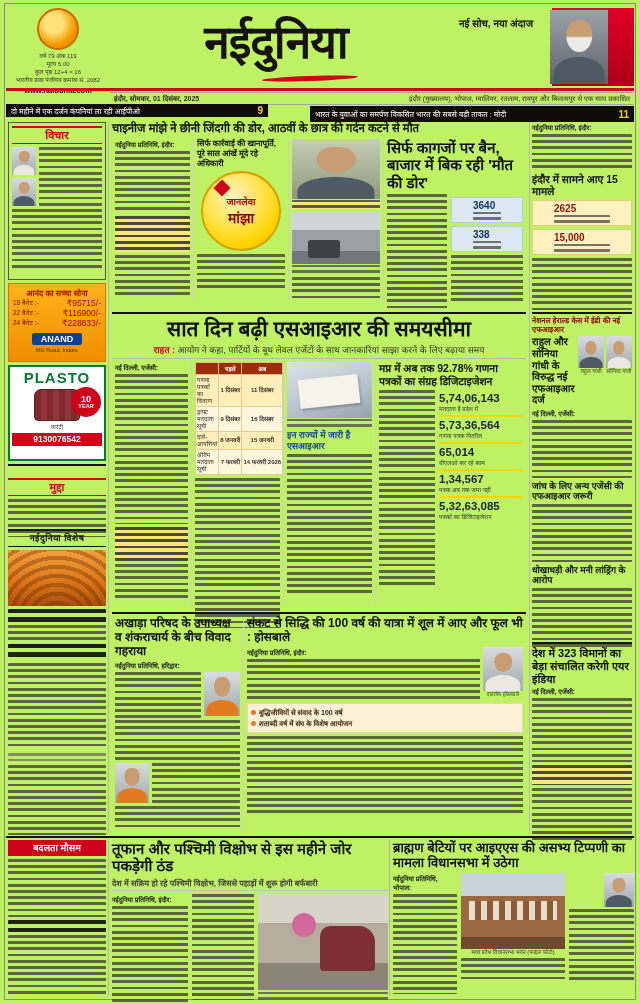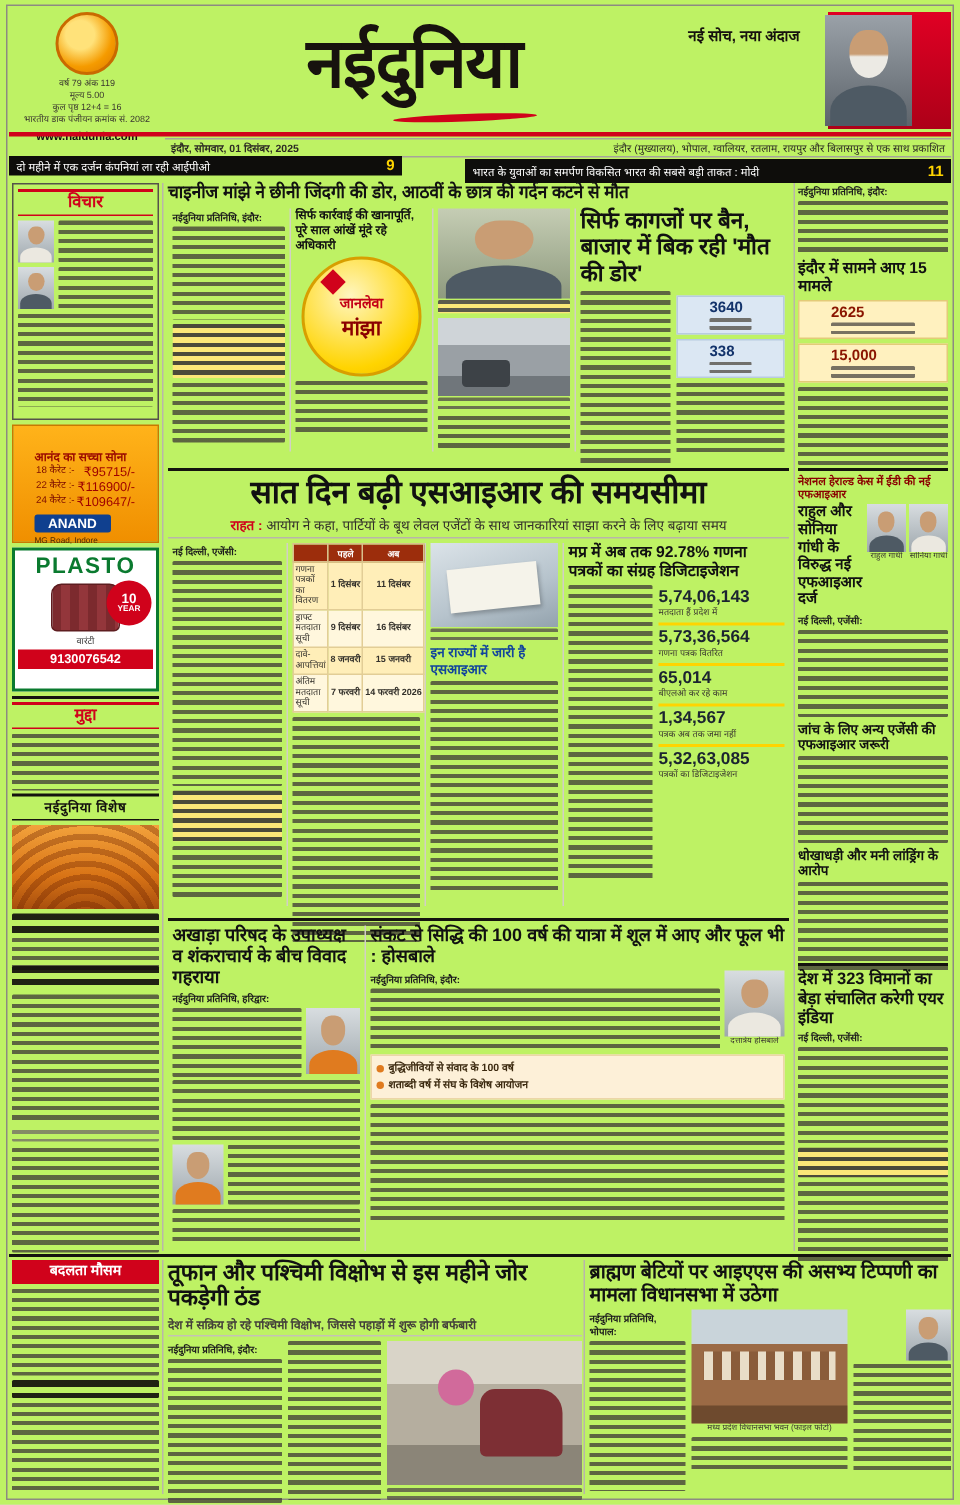--- a/index.html
+++ b/index.html
@@ -54,21 +54,21 @@
 .tagline{font-size:10px;font-weight:bold;text-align:center;color:#17120e}
 .redband{background:linear-gradient(#e00024,#ad0018)}
 .edition{display:flex;justify-content:space-between;align-items:center;border-top:1px solid #a7a49a;border-bottom:1px solid #a7a49a;font-size:7px;color:#2c2a24;padding:0 4px}
 .teaser{background:#0e0d0b;color:#fff;display:flex;align-items:center;gap:4px;padding:0 5px;font-size:7.5px}
 .teaser .pg{margin-left:auto;color:#ffd400;font-weight:bold;font-size:10px}
 
 .boxed{border:1px solid #55524a;padding:3px}
 .sec-head{color:#d0021b;font-weight:bold;text-align:center;font-size:11px;border-top:2px solid #d0021b;border-bottom:1px solid #d0021b;margin-bottom:3px;line-height:15px}
 .sec-head.dk{color:#15130f;border-color:#15130f;font-size:9px;letter-spacing:.5px}
 
-.ad-anand{background:linear-gradient(#ffb31a,#f08f00);border:1px solid #c97900;padding:14px;text-align:left}
+.ad-anand{background:linear-gradient(#ffb31a,#f08f00);border:1px solid #c97900;padding:3px;text-align:center}
 .ad-anand .t{color:#9c0b00;font-weight:bold;font-size:8px}
 .rate-row{display:flex;justify-content:space-between;font-weight:normal;color:#7d0d00;font-size:6.5px;line-height:10px;padding:0 1px}
 .rate-row .pr{font-size:8.5px;color:#9e0000}
 .brand-pill{display:inline-block;background:#10408f;color:#fff;font-weight:bold;font-size:9px;padding:1px 9px;border-radius:2px;margin-top:1px}
 .ad-anand .addr{font-size:5.5px;color:#4a2a00;margin-top:1px}
 .ad-plasto{border:2px solid #0a7a2f;background:#fff;text-align:center;padding:2px;position:relative}
 .ad-plasto .b{color:#0a7a2f;font-weight:bold;font-size:15px;letter-spacing:1px}
 .badge10{position:absolute;top:20px;right:3px;width:30px;height:30px;border-radius:50%;background:#d0021b;color:#fff;display:flex;flex-direction:column;align-items:center;justify-content:center;line-height:1}
 .badge10 .a{font-size:9px;font-weight:bold}
 .badge10 .b2{font-size:5.5px;font-weight:bold}
@@ -164,38 +164,38 @@
     <div class="rate-row">
       <span>18 कैरेट :-</span>
       <span class="pr">₹95715/-</span>
     </div>
     <div class="rate-row">
       <span>22 कैरेट :-</span>
       <span class="pr">₹116900/-</span>
     </div>
     <div class="rate-row">
       <span>24 कैरेट :-</span>
-      <span class="pr">₹109647/-</span>
+      <span class="pr">₹228833/-</span>
     </div>
     <div class="brand-pill">ANAND</div>
     <div class="addr">MG Road, Indore</div>
   </section>
 
   <section class="abs ad-plasto" style="left:8px;top:365px;width:98px;height:96px">
     <div class="b">PLASTO</div>
     <div class="badge10">
       <span class="a">10</span>
       <span class="b2">YEAR</span>
     </div>
     <div class="tank"></div>
     <div class="plasto-note">वारंटी</div>
     <div class="plasto-phone">9130076542</div>
   </section>
 
-  <section class="abs" style="left:8px;top:464px;width:98px;height:62px;border-top:2px solid #15130f;padding-top:2px">
+  <section class="abs" style="left:8px;top:464px;width:98px;height:62px;border-top:2px solid #15130f;padding-top:12px">
     <div class="sec-head">मुद्दा</div>
     <div class="ph" style="height:38px"></div>
   </section>
 
   <section class="abs" style="left:8px;top:529px;width:98px;height:112px">
     <div class="sec-head dk">नईदुनिया विशेष</div>
     <div class="img crowd" style="height:56px"></div>
     <div class="ph bd" style="height:14px;margin:3px 0 2px"></div>
     <div class="ph" style="height:24px"></div>
   </section>

